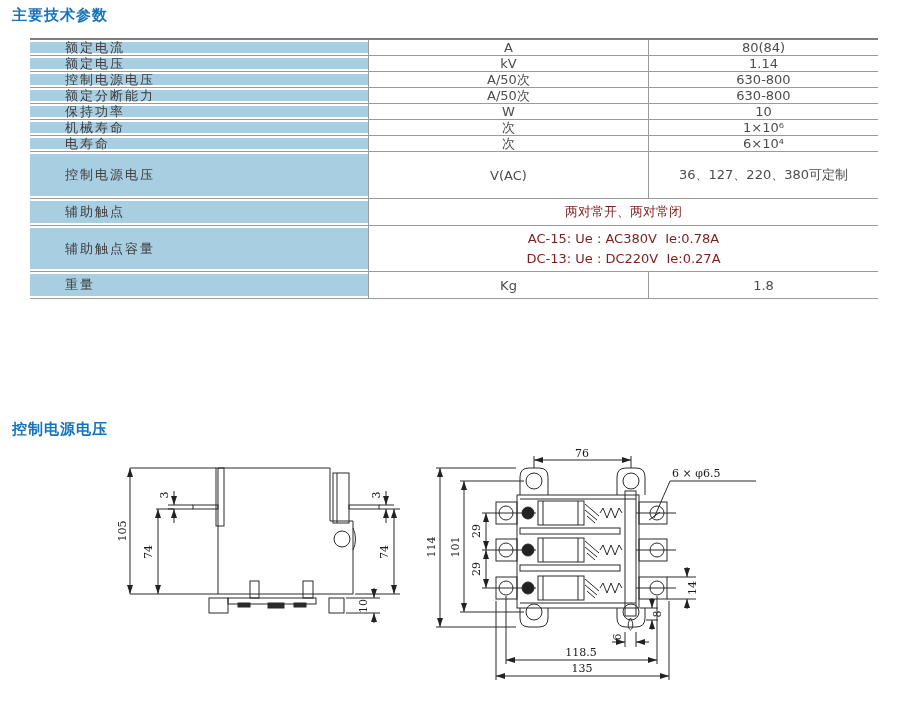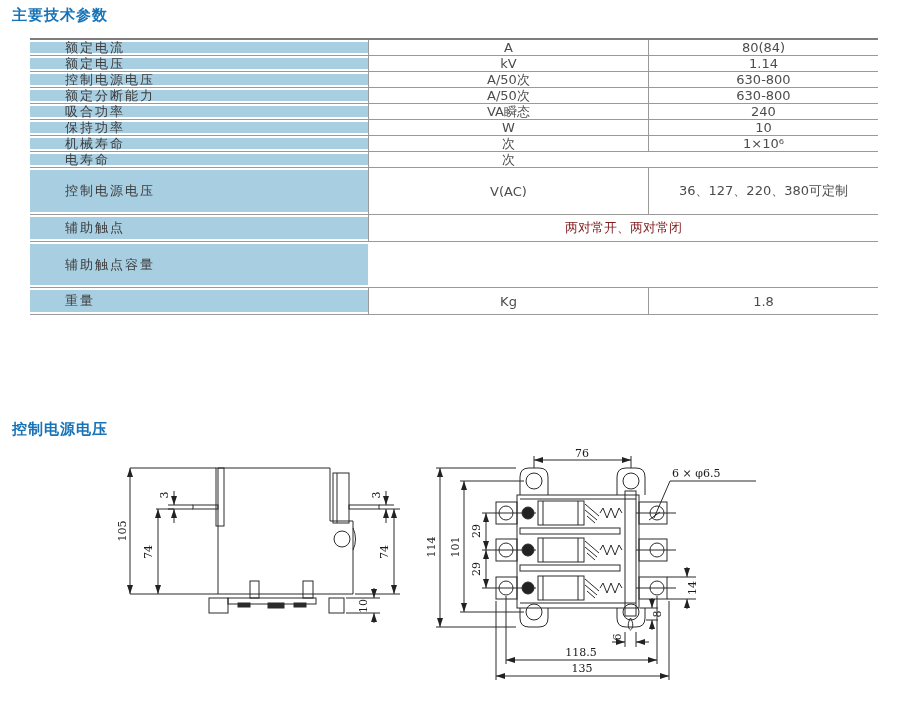--- a/index.html
+++ b/index.html
@@ -57,62 +57,60 @@
     </div>
     <div class="trow h26">
       <div class="cell-param">
           <div class="param-fill">额定分断能力</div>
         </div>
       <div class="cell-unit">A/50次</div>
       <div class="cell-value">630-800</div>
     </div>
     <div class="trow h26">
       <div class="cell-param">
-          <div class="param-fill">吸合功率</div>
-        </div>
-      <div class="cell-unit">VA瞬态</div>
-      <div class="cell-value">240</div>
-    </div>
-    <div class="trow h26">
-      <div class="cell-param">
           <div class="param-fill">保持功率</div>
         </div>
       <div class="cell-unit">W</div>
       <div class="cell-value">10</div>
     </div>
     <div class="trow h26">
       <div class="cell-param">
           <div class="param-fill">机械寿命</div>
         </div>
       <div class="cell-unit">次</div>
       <div class="cell-value">1×10⁶</div>
     </div>
     <div class="trow h26">
       <div class="cell-param">
           <div class="param-fill">电寿命</div>
         </div>
       <div class="cell-unit">次</div>
+      <div class="cell-value">6×10⁴</div>
     </div>
     <div class="trow h47">
       <div class="cell-param">
           <div class="param-fill">控制电源电压</div>
         </div>
       <div class="cell-unit">V(AC)</div>
       <div class="cell-value">36、127、220、380可定制</div>
     </div>
     <div class="trow h27">
       <div class="cell-param">
           <div class="param-fill">辅助触点</div>
         </div>
       <div class="cell-merged">两对常开、两对常闭</div>
     </div>
     <div class="trow h46">
       <div class="cell-param">
           <div class="param-fill">辅助触点容量</div>
         </div>
+      <div class="cell-merged">
+        <div class="mline">AC-15: Ue : AC380V  Ie:0.78A</div>
+        <div class="mline">DC-13: Ue : DC220V  Ie:0.27A</div>
+      </div>
     </div>
     <div class="trow h27">
       <div class="cell-param">
           <div class="param-fill">重量</div>
         </div>
       <div class="cell-unit">Kg</div>
       <div class="cell-value">1.8</div>
     </div>
   </div>
 

